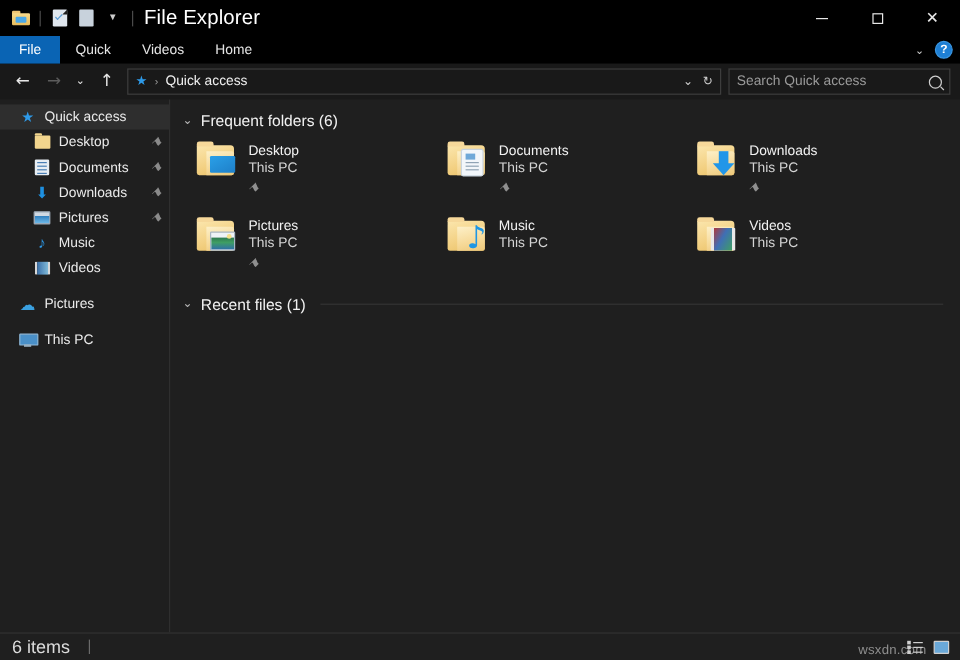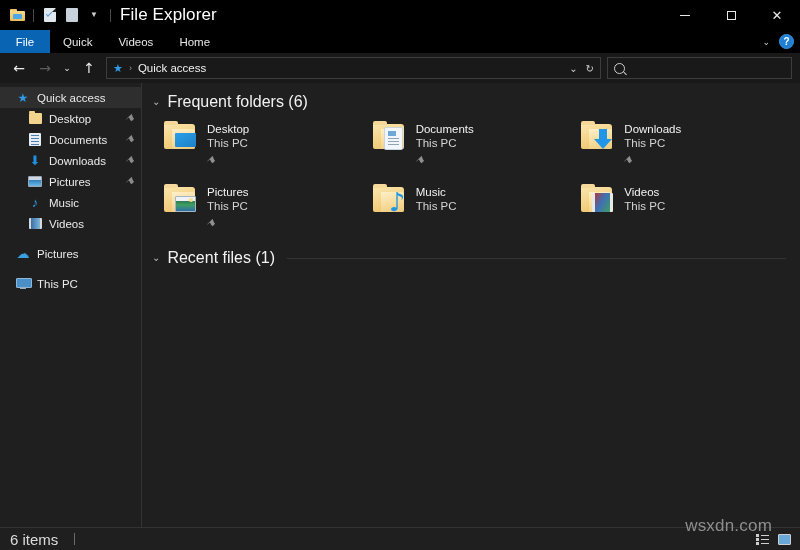--- a/index.html
+++ b/index.html
@@ -224,21 +224,21 @@
   .content {
     flex: 1 1 auto; background: #1f1f1f;
     padding: 10px 0 0 0; overflow: hidden; position: relative;
   }
   .sec-header {
     display: flex; align-items: center;
     padding: 0 14px 0 10px;
     margin-bottom: 6px;
   }
   .sec-chev { color: #b8b8b8; font-size: 10px; margin-right: 7px; line-height: 1; }
-  .sec-title { font-size: 16px; color: #f2f2f2; white-space: nowrap; }
+  .sec-title { font-size: 13px; color: #f2f2f2; white-space: nowrap; }
   .sec-rule { flex: 1 1 auto; height: 1px; background: #333333; margin-left: 12px; }
 
   .grid {
     display: grid;
     grid-template-columns: repeat(3, 1fr);
     row-gap: 16px;
     padding: 4px 10px 0 22px;
   }
   .tile { display: flex; align-items: flex-start; gap: 9px; }
   .tile-icon { width: 34px; height: 32px; flex: 0 0 34px; position: relative; }
@@ -340,22 +340,22 @@
   .view-btns { margin-left: auto; display: flex; align-items: center; gap: 3px; }
   .vb { width: 19px; height: 17px; display: flex; align-items: center; justify-content: center; }
   .vb-details { width: 13px; height: 11px; position: relative; }
   .vb-details i { position: absolute; left: 0; top: 0; width: 3px; height: 3px; background: #cfcfcf; box-shadow: 0 4px 0 #cfcfcf, 0 8px 0 #cfcfcf; }
   .vb-details b { position: absolute; left: 5px; top: 1px; width: 8px; height: 1px; background: #cfcfcf; box-shadow: 0 4px 0 #cfcfcf, 0 8px 0 #cfcfcf; }
   .vb-large {
     width: 13px; height: 11px; background: #6aa8d8;
     border: 1px solid #cfcfcf; border-radius: 1px;
   }
   .watermark {
-    position: absolute; right: 28px; bottom: 14px;
-    font-size: 17px; color: #8e8e8e; letter-spacing: 0.2px;
+    position: absolute; right: 28px; bottom: 2px;
+    font-size: 11px; color: #8e8e8e; letter-spacing: 0.2px;
     pointer-events: none;
   }
 </style>
 </head>
 <body>
 
 <div class="window">
 
   <div class="titlebar">
     <div class="qat">
@@ -422,20 +422,21 @@
       <span class="star-ico">★</span>
       <span class="crumb-sep">›</span>
       <span class="crumb-txt">Quick access</span>
       <span class="crumb-right">
         <span>⌄</span>
         <span>↻</span>
       </span>
     </div>
 
     <div class="searchbox">
+      <span class="ph">Search Quick access</span>
       <span class="search-ico"></span>
     </div>
   </div>
 
   <div class="body">
 
     <div class="sidebar">
 
       <div class="nav-row sel">
         <span class="ind"></span>

